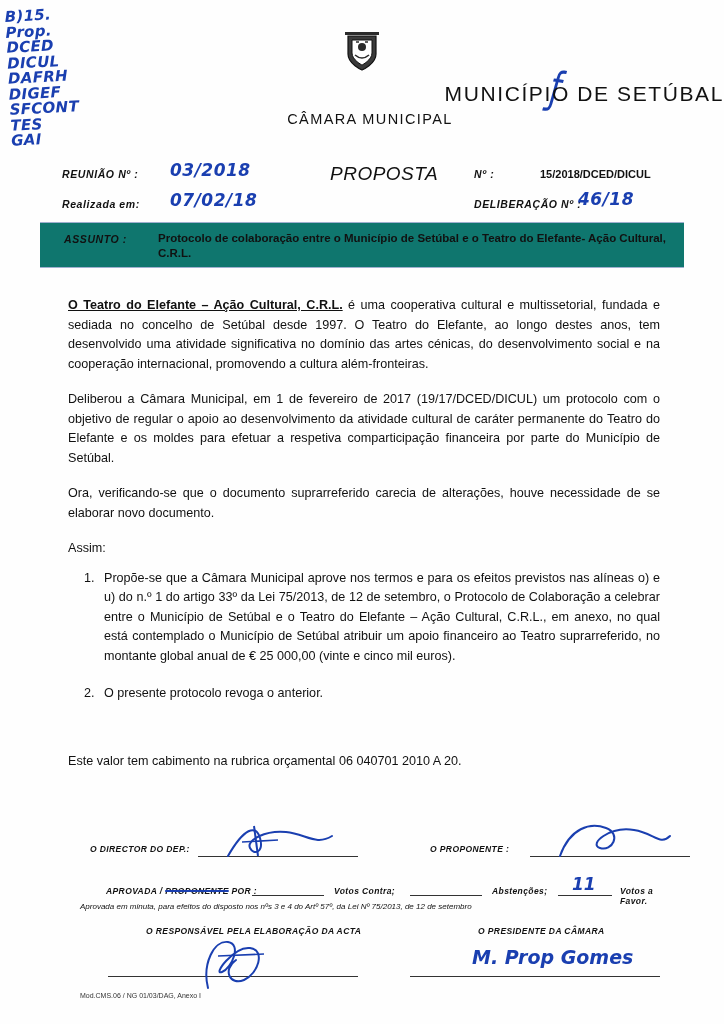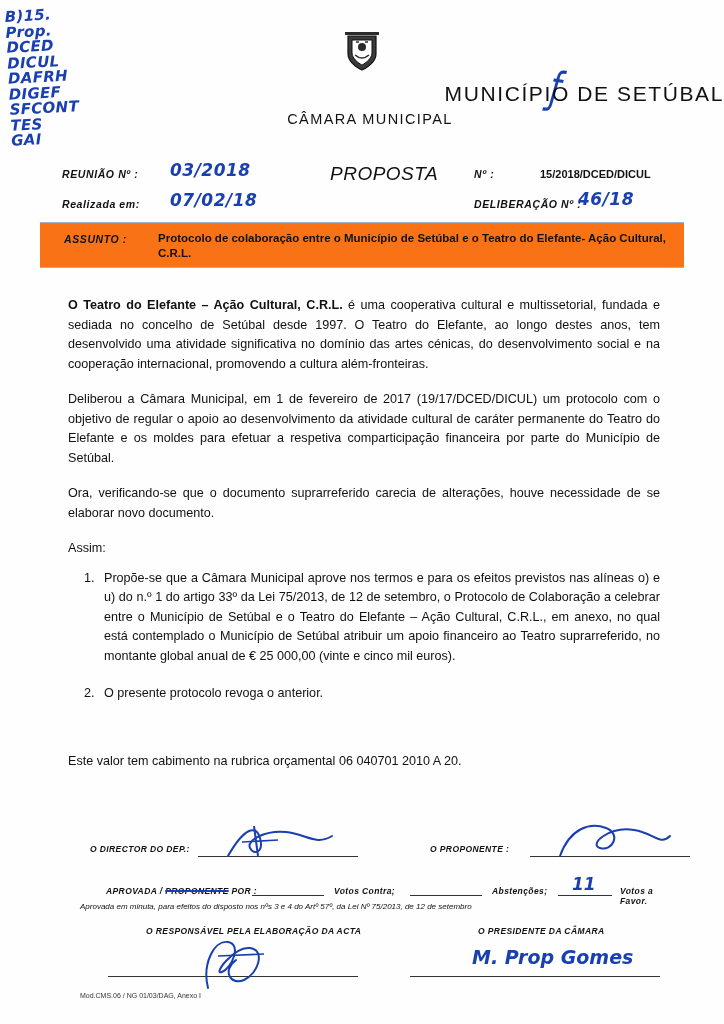--- a/index.html
+++ b/index.html
@@ -125,21 +125,21 @@
     color: #111;
   }
 
   
   .assunto-band {
     position: absolute;
     left: 40px;
     top: 222px;
     width: 644px;
     min-height: 44px;
-    background: #f97316;
+    background: #0f766e;
     border-top: 1px solid #9fb0cf;
     border-bottom: 1px solid #9fb0cf;
   }
   .assunto-lbl {
     position: absolute;
     left: 24px;
     top: 10px;
     font-size: 10.5px;
     font-style: italic;
     font-weight: 700;
@@ -163,21 +163,21 @@
     left: 68px;
     top: 296px;
     width: 592px;
     font-size: 12.6px;
     line-height: 19.5px;
     color: #111;
     text-align: justify;
   }
   .body-text p { margin: 0 0 16px 0; }
   .body-text .assim { margin-bottom: 10px; }
-  b { font-weight: 700; }
+  b { font-weight: 700; text-decoration: underline; }
 
   ol.items {
     margin: 0;
     padding-left: 30px;
     list-style: decimal;
   }
   ol.items li {
     margin-bottom: 18px;
     padding-left: 6px;
     text-align: justify;

